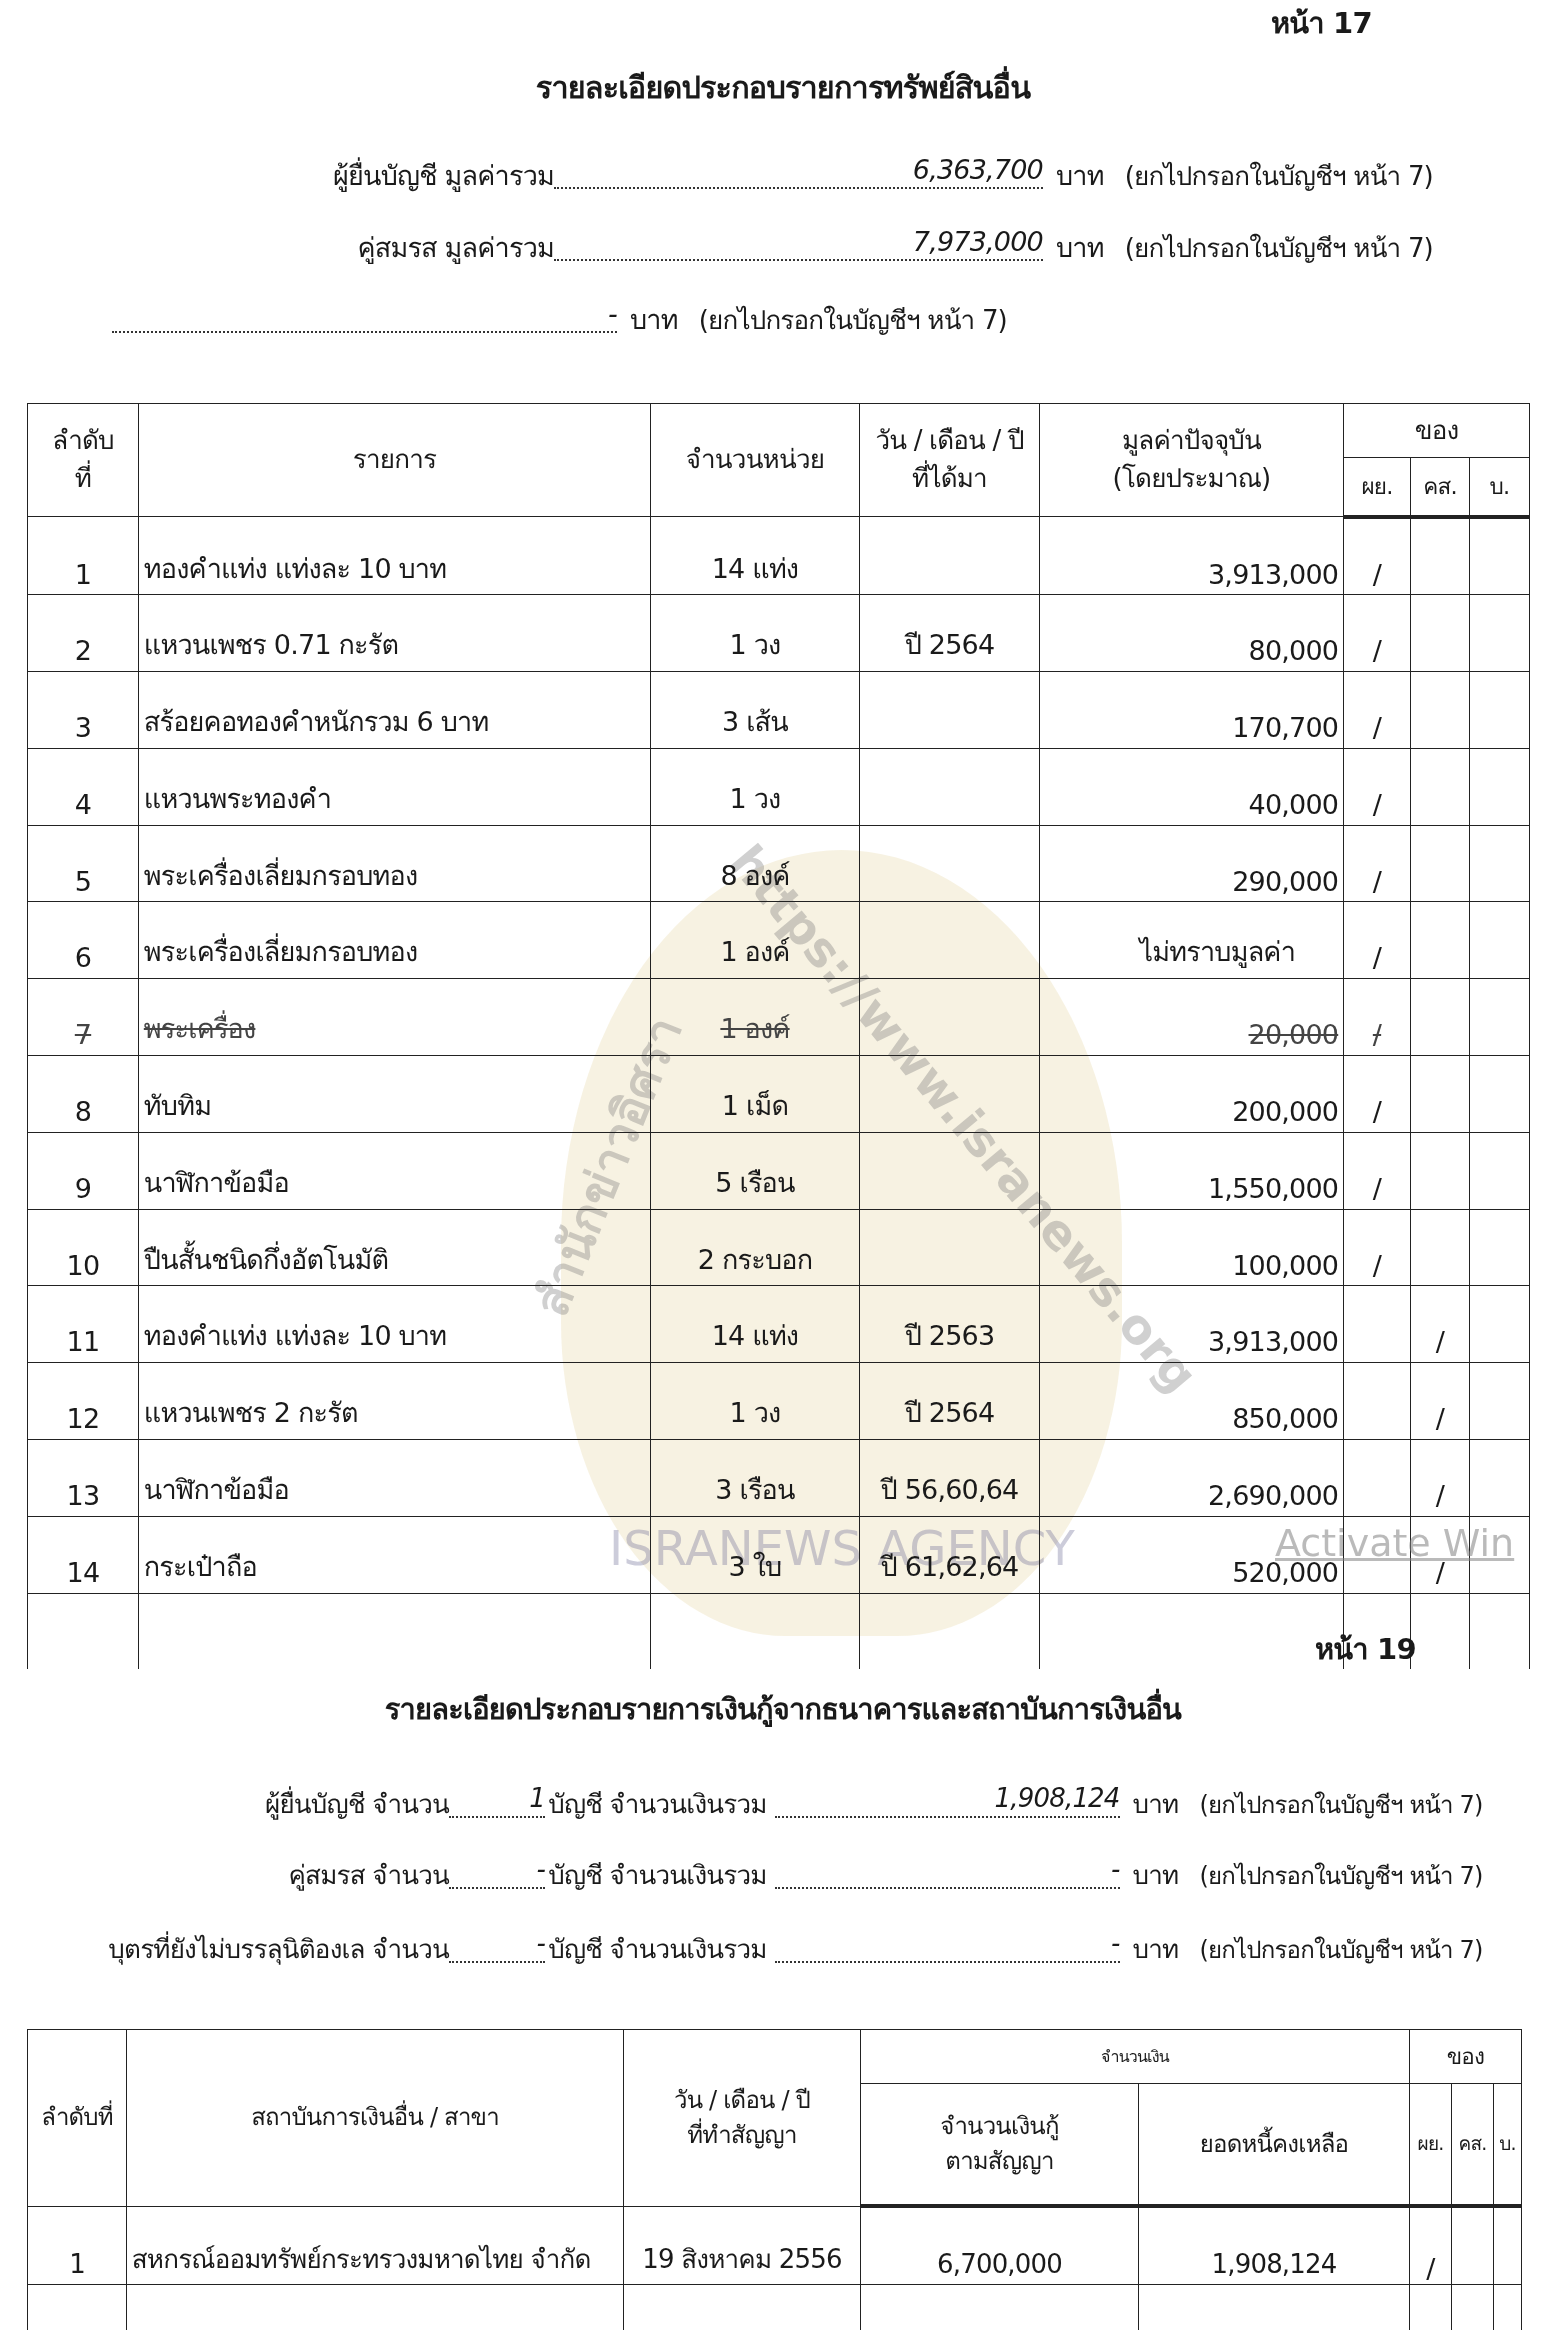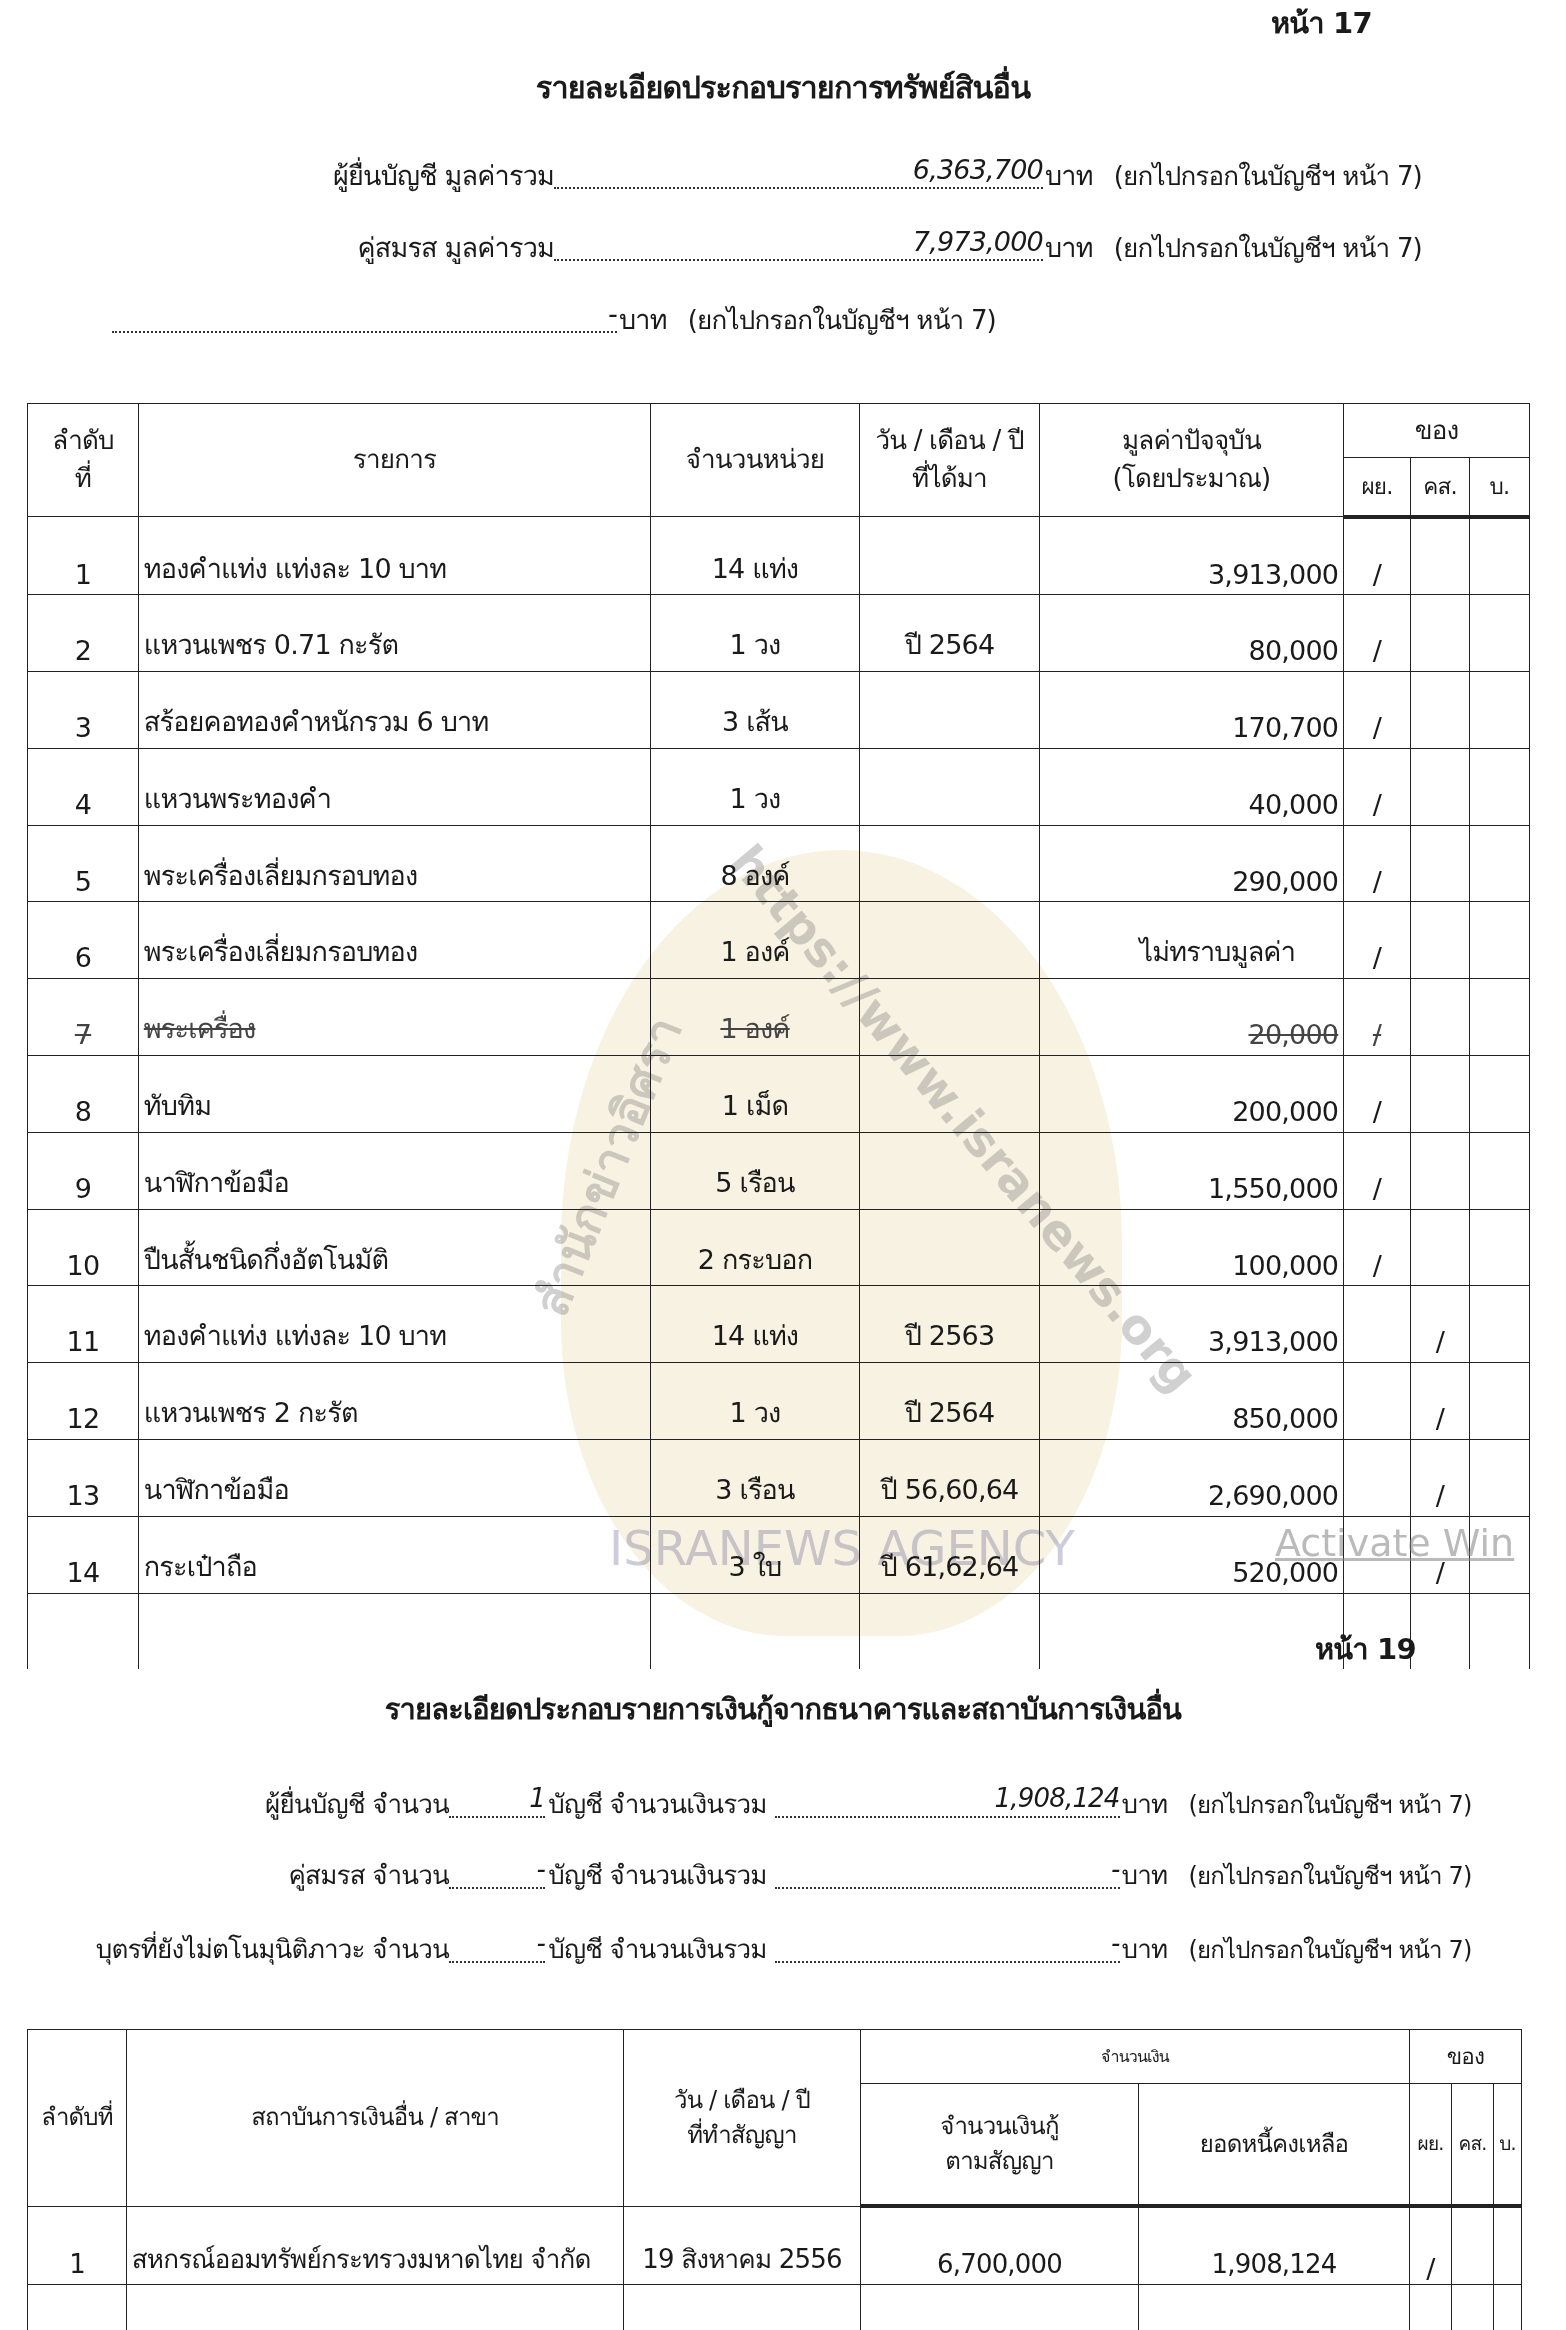--- a/index.html
+++ b/index.html
@@ -6,21 +6,21 @@
   body { width:1566px; height:2330px; position:relative; overflow:hidden;
          font-family:"DejaVu Sans", "Liberation Sans", sans-serif; color:#1a1a1a; }
   .abs { position:absolute; }
   .page-no { font-size:29px; font-weight:bold; letter-spacing:-0.8px; }
   .title { font-size:30.5px; font-weight:bold; text-align:center; left:0; width:1566px; letter-spacing:-0.8px; }
   .sumline { font-size:27px; white-space:nowrap; display:flex; align-items:baseline; letter-spacing:-0.8px; }
   .sumline .lbl { text-align:right; }
   .dots { border-bottom:2.4px dotted #333; position:relative; height:27px; display:inline-block; text-align:right;font-style:italic; }
   .dots span { position:relative; top:-6.4px; }
   .note { font-size:26px; margin-left:21px; }
-  .unit { margin-left:2px; }
+  .unit { margin-left:13px; }
 
   table.grid { position:absolute; border-collapse:collapse; table-layout:fixed; }
   table.grid td, table.grid th { border:1.6px solid #222; padding:0 4.8px; font-weight:normal; letter-spacing:-0.8px; }
   table.grid th { font-size:26px; text-align:center; line-height:1.45; }
   table.grid td { font-size:27px; height:71px; vertical-align:bottom; padding-bottom:4.8px; }
   table.grid tr.hdr-bottom th { border-bottom:4px solid #222; }
   td.c { text-align:center; }
   td.r { text-align:right; padding-right:88px; }
   td.l { text-align:left; }
   td.mark { text-align:center; font-size:30.5px; }
@@ -261,21 +261,21 @@
 </div>
 <div class="abs sumline" style="left:241px;top:1854px;font-size:26px;">
   <span class="lbl" style="width:208px;">คู่สมรส  จำนวน</span>
   <span class="dots" style="width:96px;"><span>-</span></span>
   <span style="margin-left:3.2px;">บัญชี จำนวนเงินรวม</span>
   <span class="dots" style="width:345px;margin-left:8px;"><span>-</span></span>
   <span class="unit">บาท</span>
   <span class="note" style="font-size:24px;">(ยกไปกรอกในบัญชีฯ หน้า 7)</span>
 </div>
 <div class="abs sumline" style="left:80px;top:1928px;font-size:26px;">
-  <span class="lbl" style="width:369px;">บุตรที่ยังไม่ตโนมุนิติภาวะ  จำนวน</span>
+  <span class="lbl" style="width:369px;">บุตรที่ยังไม่บรรลุนิติองเล  จำนวน</span>
   <span class="dots" style="width:96px;"><span>-</span></span>
   <span style="margin-left:3.2px;">บัญชี จำนวนเงินรวม</span>
   <span class="dots" style="width:345px;margin-left:8px;"><span>-</span></span>
   <span class="unit">บาท</span>
   <span class="note" style="font-size:24px;">(ยกไปกรอกในบัญชีฯ หน้า 7)</span>
 </div>
 
 <table class="grid" style="left:27px;top:2029px;width:1494px;">
   <colgroup>
     <col style="width:99px">

